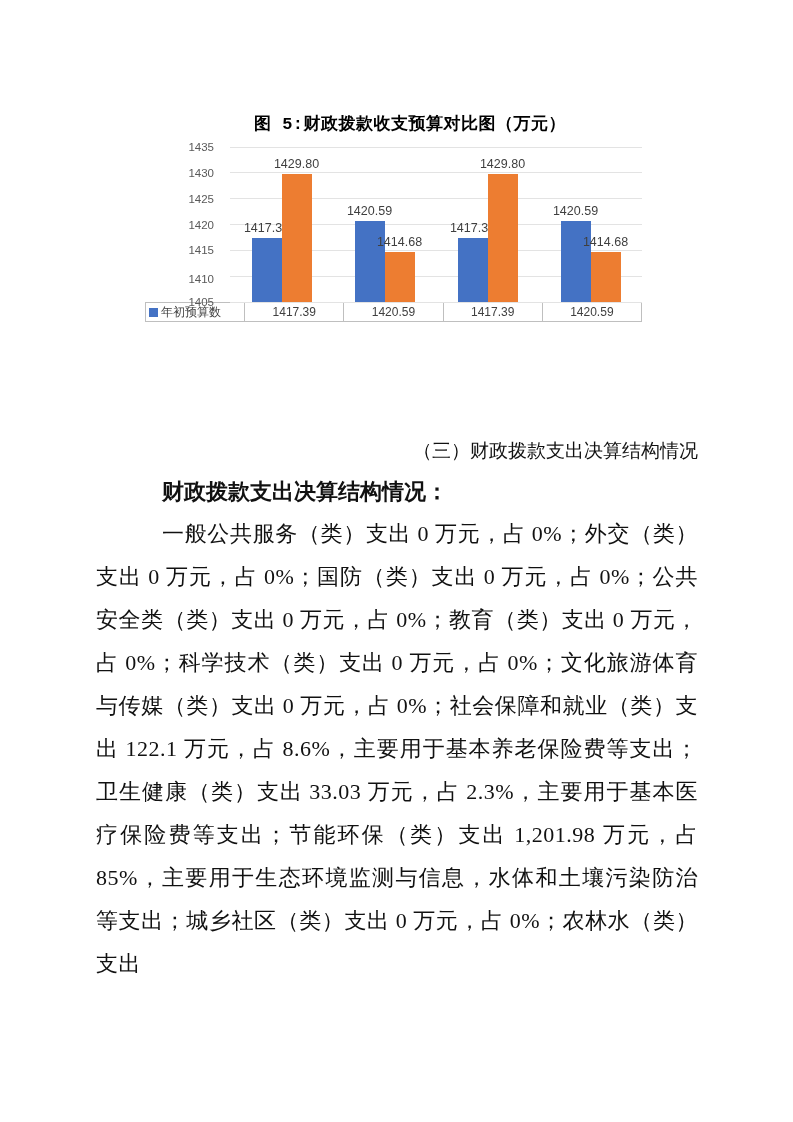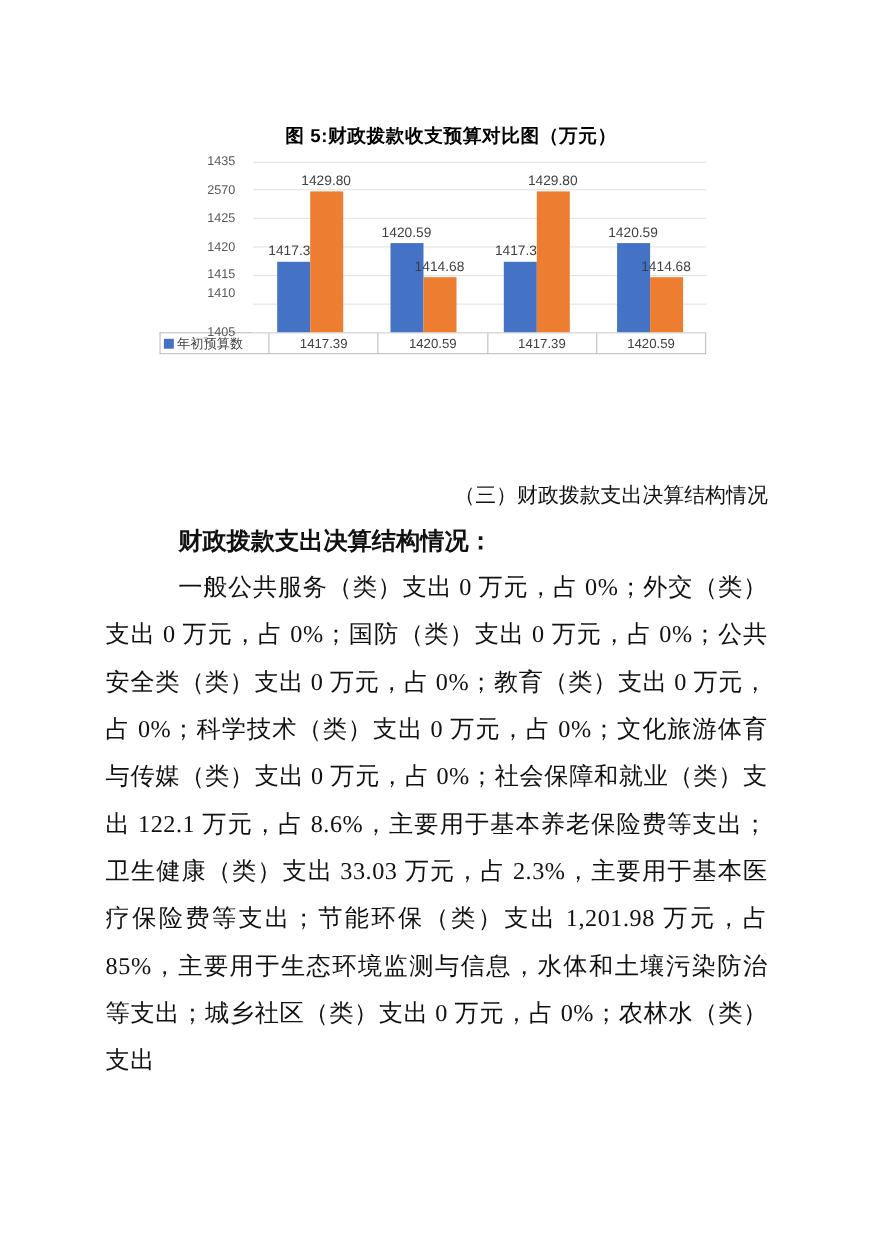--- a/index.html
+++ b/index.html
@@ -6,21 +6,21 @@
   .page {
     position:relative; width:793px; height:1122px; margin:0 auto;
     background:#ffffff; overflow:hidden;
     font-family:"Liberation Serif", serif; color:#111;
   }
 
   
   .chart-block { position:absolute; left:145px; top:112px; width:500px;
     font-family:"Liberation Sans", sans-serif; }
   .chart-title { text-align:center; font-weight:bold; font-size:17px; color:#000;
-    padding-left:30px; margin-bottom:12px; letter-spacing:0.5px; }
+    padding-left:30px; margin-bottom:12px; letter-spacing:0.5px;font-family:Liberation Mono, monospace; }
   .plot-row { position:relative; display:flex; }
   .y-gutter { position:relative; width:85px; height:155px; flex:0 0 85px; }
   .y-tick { position:absolute; right:16px; font-size:11.5px; color:#595959;
     transform:translateY(-50%); }
   .plot-area { position:relative; width:412px; height:155px; }
   .gridline { position:absolute; left:0; width:100%; height:1px; background:#e3e3e3; }
   .bar { position:absolute; bottom:0; }
   .bar-label { position:absolute; font-size:12.5px; color:#3f3f3f; white-space:nowrap;
     transform:translateX(-50%); }
 
@@ -48,25 +48,25 @@
 </head>
 <body>
 
 <div class="page">
 
   <div class="chart-block">
     <div class="chart-title">图 5:财政拨款收支预算对比图（万元）</div>
     <div class="plot-row">
       <div class="y-gutter">
           <div class="y-tick" style="top: 0px;">1435</div>
-          <div class="y-tick" style="top: 25.8333px;">2570</div>
+          <div class="y-tick" style="top: 25.8333px;">1430</div>
           <div class="y-tick" style="top: 51.6667px;">1425</div>
           <div class="y-tick" style="top: 77.5px;">1420</div>
           <div class="y-tick" style="top: 103.333px;">1415</div>
-          <div class="y-tick" style="top: 120px;">1410</div>
+          <div class="y-tick" style="top: 132px;">1410</div>
           <div class="y-tick" style="top: 155px;">1405</div>
         </div>
       <div class="plot-area">
           <div class="gridline" style="top: -0.5px;"></div>
           <div class="gridline" style="top: 25.3333px;"></div>
           <div class="gridline" style="top: 51.1667px;"></div>
           <div class="gridline" style="top: 77px;"></div>
           <div class="gridline" style="top: 102.833px;"></div>
           <div class="gridline" style="top: 128.667px;"></div>
           <div class="gridline" style="top: 154.5px;"></div>

